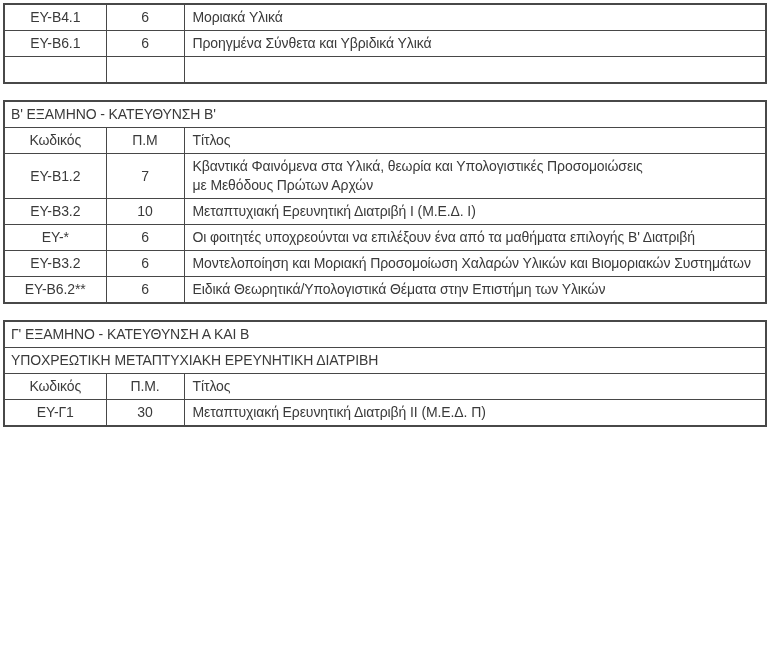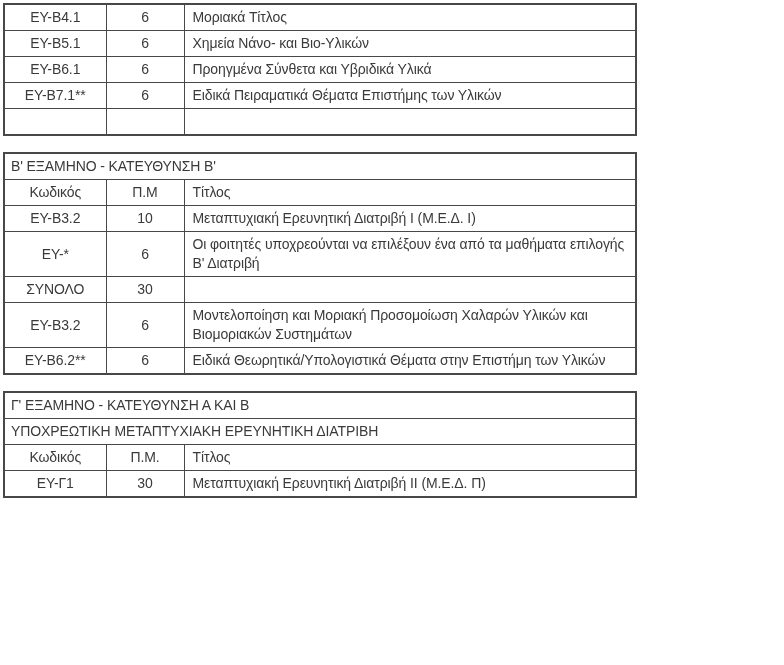--- a/index.html
+++ b/index.html
@@ -14,21 +14,21 @@
     font-family: "Liberation Sans", sans-serif;
     color: #3a3a3a;
     -webkit-font-smoothing: antialiased;
   }
   .page {
     padding: 3px 0 0 3px;
   }
   table.course-table {
     border-collapse: collapse;
     table-layout: fixed;
-    width: 634px;
+    width: 764px;
     margin-bottom: 16px;
     border: 2px solid #484848;
   }
   table.course-table:last-child {
     margin-bottom: 0;
   }
   td {
     border: 1.5px solid #484848;
     font-size: 14px;
     line-height: 19px;
@@ -57,36 +57,26 @@
   <table class="course-table">
     <colgroup>
       <col style="width:102px">
       <col style="width:78px">
       <col>
     </colgroup>
     <tbody>
         <tr>
           <td class="col-code">ΕΥ-Β4.1</td>
           <td class="col-pm">6</td>
-          <td class="col-title">Μοριακά Τίτλος</td>
-        </tr>
-        <tr>
-          <td class="col-code">ΕΥ-Β5.1</td>
-          <td class="col-pm">6</td>
-          <td class="col-title">Χημεία Νάνο- και Βιο-Υλικών</td>
+          <td class="col-title">Μοριακά Υλικά</td>
         </tr>
         <tr>
           <td class="col-code">ΕΥ-Β6.1</td>
           <td class="col-pm">6</td>
           <td class="col-title">Προηγμένα Σύνθετα και Υβριδικά Υλικά</td>
-        </tr>
-        <tr>
-          <td class="col-code">ΕΥ-Β7.1**</td>
-          <td class="col-pm">6</td>
-          <td class="col-title">Ειδικά Πειραματικά Θέματα Επιστήμης των Υλικών</td>
         </tr>
         <tr>
           <td class="col-code"></td>
           <td class="col-pm"></td>
           <td class="col-title"></td>
         </tr>
       </tbody>
   </table>
 
   <table class="course-table">
@@ -98,33 +88,34 @@
     <tbody>
         <tr>
           <td colspan="3" class="merged">Β' ΕΞΑΜΗΝΟ - ΚΑΤΕΥΘΥΝΣΗ Β'</td>
         </tr>
         <tr>
           <td class="col-code">Κωδικός</td>
           <td class="col-pm">Π.Μ</td>
           <td class="col-title">Τίτλος</td>
         </tr>
         <tr>
+          <td class="col-code">ΕΥ-Β1.2</td>
+          <td class="col-pm">7</td>
+          <td class="col-title">Κβαντικά Φαινόμενα στα Υλικά, θεωρία και Υπολογιστικές Προσομοιώσεις
+με Μεθόδους Πρώτων Αρχών</td>
+        </tr>
+        <tr>
           <td class="col-code">ΕΥ-Β3.2</td>
           <td class="col-pm">10</td>
           <td class="col-title">Μεταπτυχιακή Ερευνητική Διατριβή Ι (Μ.Ε.Δ. Ι)</td>
         </tr>
         <tr>
           <td class="col-code">ΕΥ-*</td>
           <td class="col-pm">6</td>
           <td class="col-title">Οι φοιτητές υποχρεούνται να επιλέξουν ένα από τα μαθήματα επιλογής Β' Διατριβή</td>
-        </tr>
-        <tr>
-          <td class="col-code">ΣΥΝΟΛΟ</td>
-          <td class="col-pm">30</td>
-          <td class="col-title"></td>
         </tr>
         <tr>
           <td class="col-code">ΕΥ-Β3.2</td>
           <td class="col-pm">6</td>
           <td class="col-title">Μοντελοποίηση και Μοριακή Προσομοίωση Χαλαρών Υλικών και Βιομοριακών Συστημάτων</td>
         </tr>
         <tr>
           <td class="col-code">ΕΥ-Β6.2**</td>
           <td class="col-pm">6</td>
           <td class="col-title">Ειδικά Θεωρητικά/Υπολογιστικά Θέματα στην Επιστήμη των Υλικών</td>

